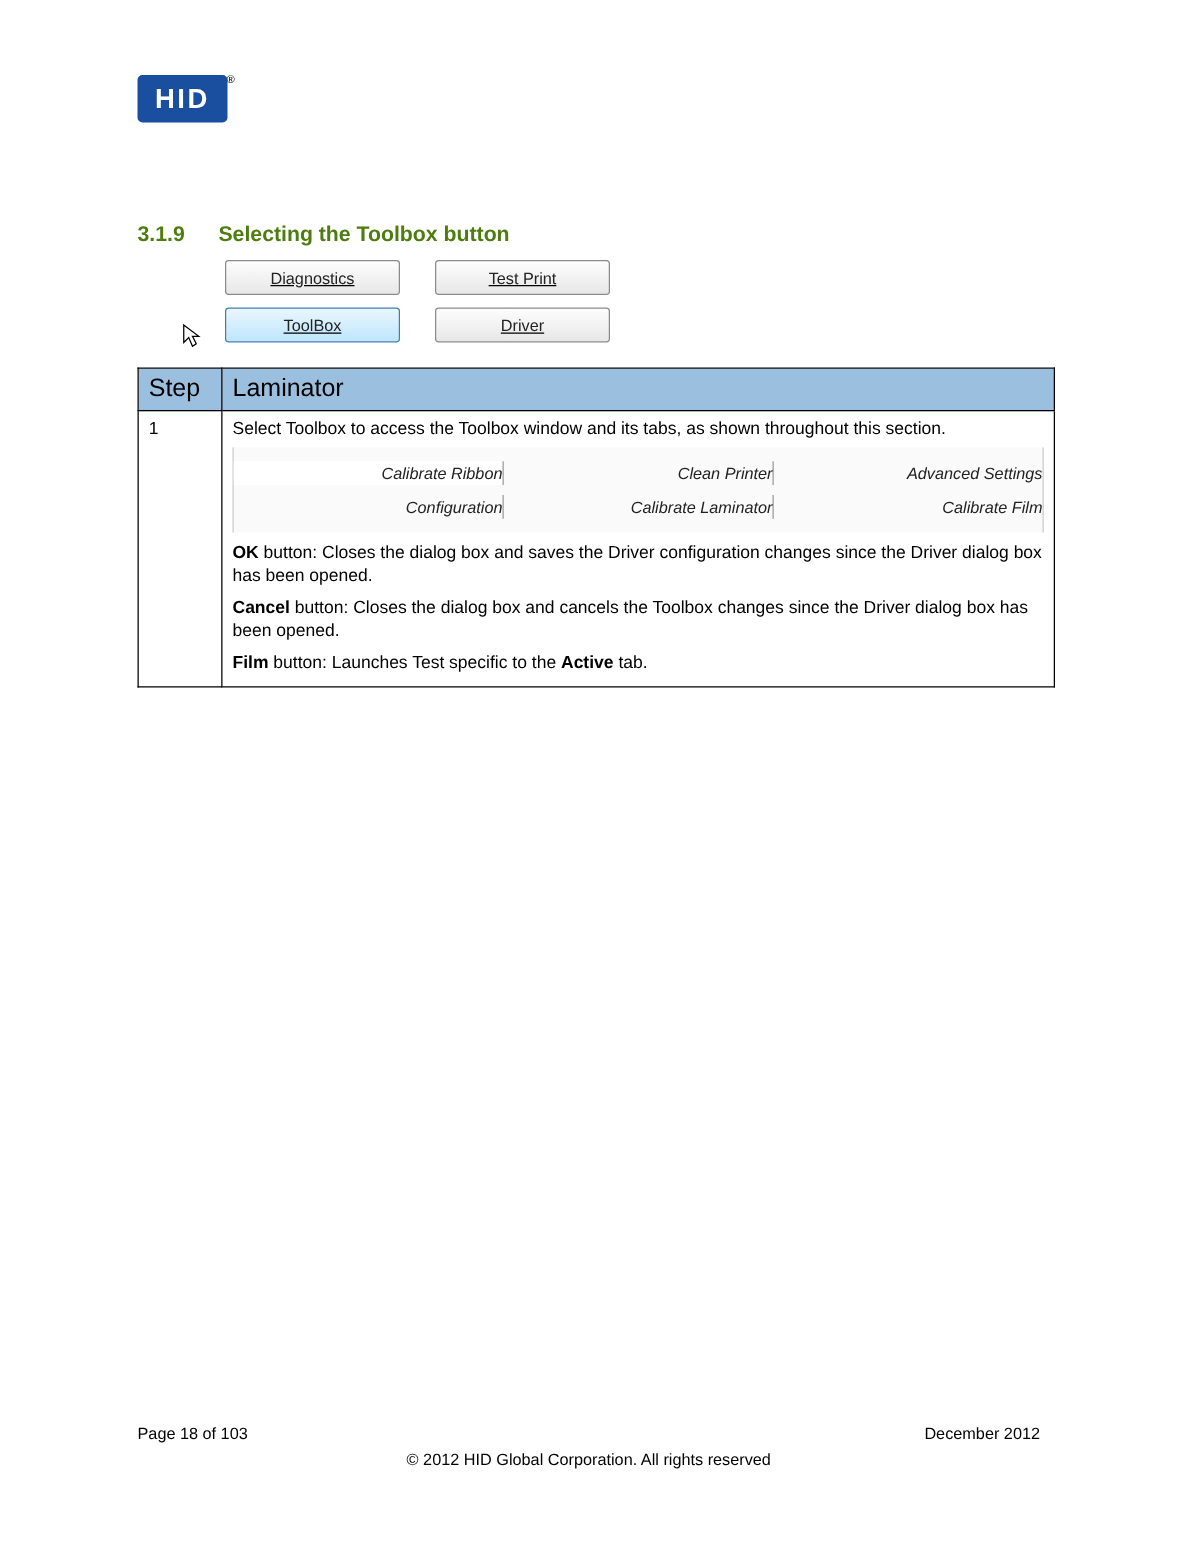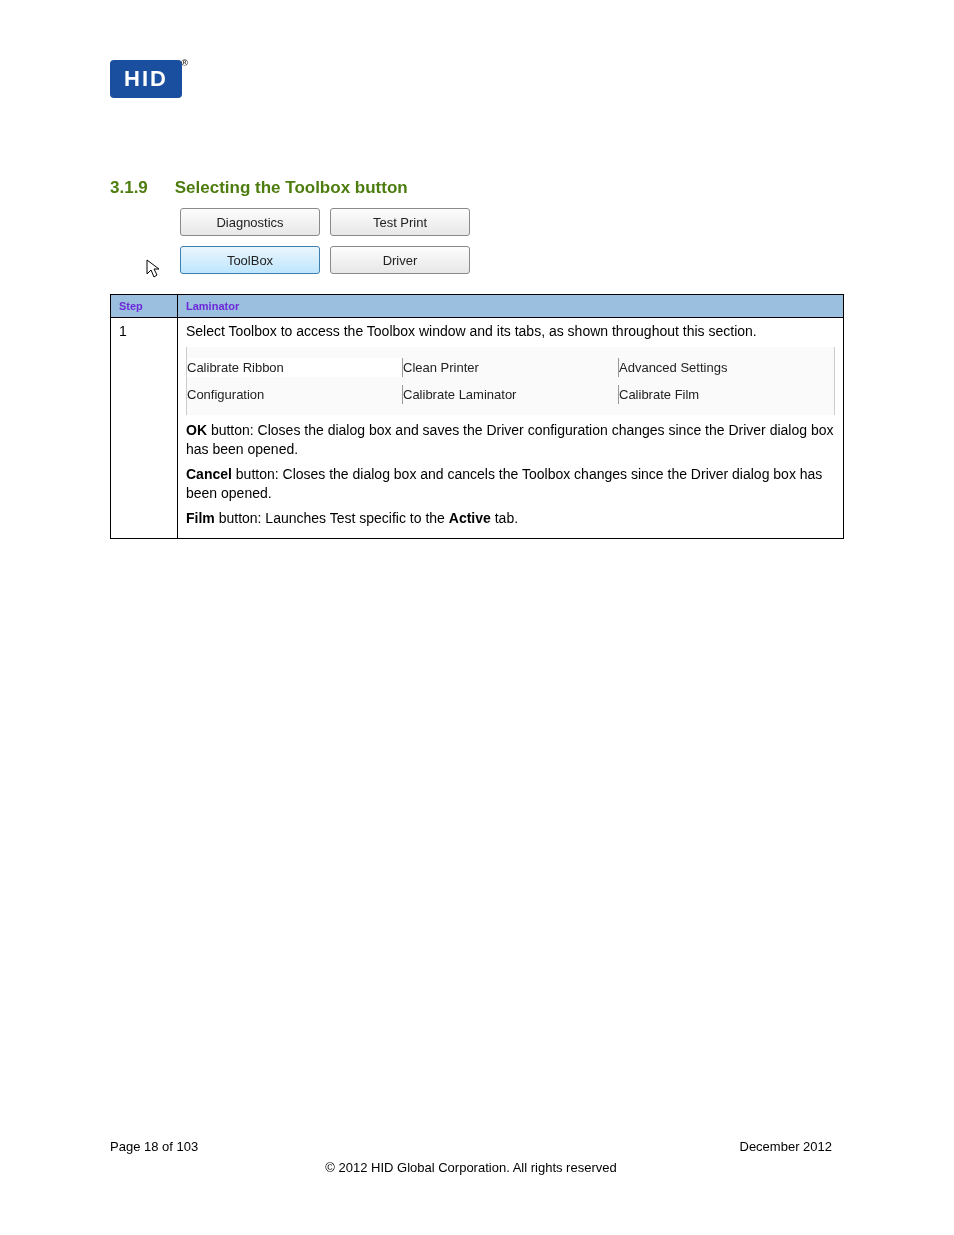--- a/index.html
+++ b/index.html
@@ -54,22 +54,23 @@
   }
   .section-heading .num {
     display: inline-block;
     width: 60px;
   }
   .button-group {
     margin: 10px 0 0 70px;
   }
   .button-row {
     display: flex;
-    gap: 10px;
+    gap: 28px;
     margin-bottom: 10px;
+    text-decoration: underline;
   }
   .win-button {
     width: 140px;
     height: 28px;
     border: 1px solid #8a8a8a;
     border-radius: 3px;
     background: linear-gradient(#fdfdfd, #e7e7e7);
     font-size: 13px;
     color: #222;
     display: flex;
@@ -88,40 +89,41 @@
     margin-top: 20px;
   }
   .proc-table th, .proc-table td {
     border: 1px solid #000;
     padding: 5px 8px;
     text-align: left;
     vertical-align: top;
   }
   .proc-table th {
     background: #9bbfde;
-    color: #6d28d9;
-    font-weight: bold;
-    font-size: 11px;
+    color: #000000;
+    font-weight: normal;
+    font-size: 20px;
   }
   .proc-table .step-col {
     width: 50px;
   }
   .tabs-row {
     display: flex;
     margin: 8px 0;
     user-select: none;
   }
   .tab-cell {
     flex: 1;
-    text-align: left;
+    text-align: right;
     font-size: 13px;
     color: #222;
     padding: 2px 0;
     border-right: 1px solid #999;
     position: relative;
+    font-style: italic;
   }
   .tab-cell:last-child {
     border-right: none;
   }
   .tabs-container {
     border-left: 1px solid #ccc;
     border-right: 1px solid #ccc;
     background: #fafafa;
     padding: 3px 0;
   }

